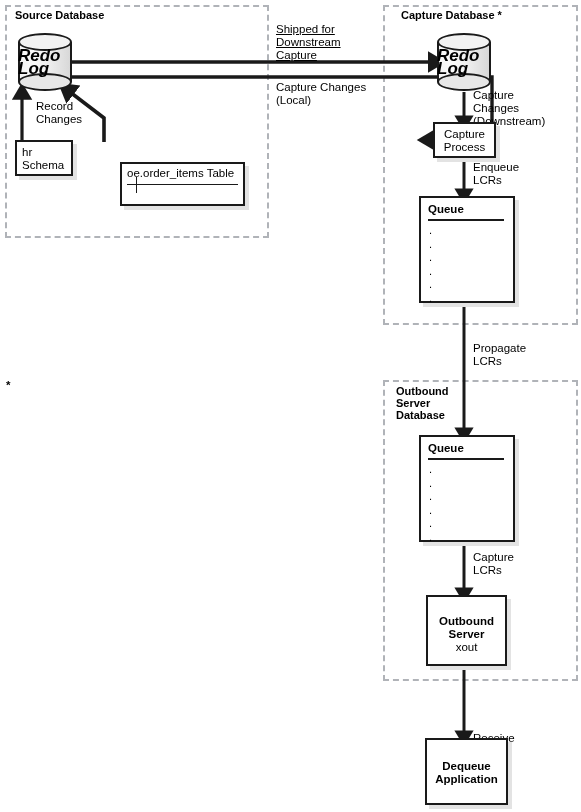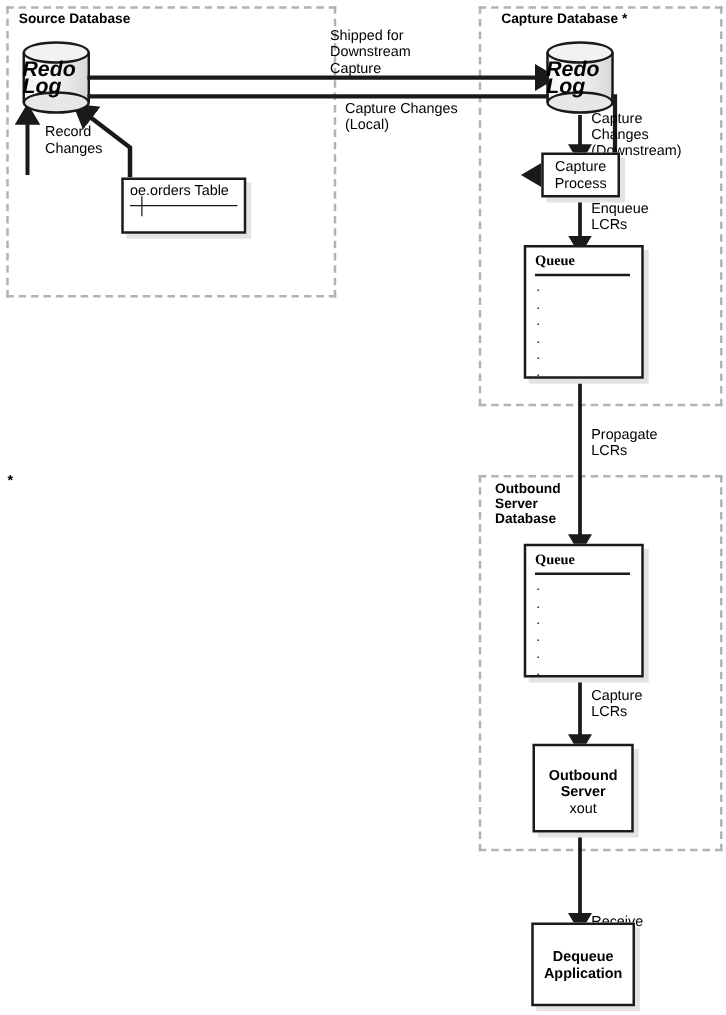--- a/index.html
+++ b/index.html
@@ -31,21 +31,21 @@
   }
   .box-txt{
     position:absolute;left:0;right:0;text-align:center;
     font-size:11.5px;line-height:13px;white-space:pre-line;
   }
   .box-txt.bold{font-weight:bold;}
   .box-txt.left{text-align:left;}
 
   
   .queue-title{
-    position:absolute;left:7px;top:5px;font-size:11.5px;font-weight:bold;font-family:Liberation Serif, serif;
+    position:absolute;left:7px;top:5px;font-size:11.5px;font-weight:bold;
   }
   .queue-rule{
     position:absolute;left:7px;right:9px;top:21px;height:0;
     border-top:2px solid #1a1a1a;
   }
   .queue-dots{
     position:absolute;left:8px;top:26px;font-size:11px;line-height:13.5px;
     letter-spacing:0;color:#000;
   }
   .queue-dots span{display:block;height:13.5px;}
@@ -122,29 +122,33 @@
     <div class="body"></div>
     <div class="bot"></div>
     <div class="top"></div>
     <div class="cyl-txt">Redo
 Log</div>
   </div>
 
   <div class="lbl" style="left:36px;top:100px;">Record
 Changes</div>
 
-
-  <div class="box" style="left:97px;top:142px;width:100px;height:45px;">
-    <div class="box-txt left" style="left:5px;top:3px;">oe.orders Table</div>
+  <div class="box" style="left:15px;top:140px;width:58px;height:36px;">
+    <div class="box-txt left" style="left:5px;top:4px;right:3px;">hr
+Schema</div>
+  </div>
+
+
+  <div class="box" style="left:120px;top:162px;width:125px;height:44px;">
+    <div class="box-txt left" style="left:5px;top:3px;">oe.order_items Table</div>
     <div style="position:absolute;left:5px;right:5px;top:20px;height:0;border-top:1.5px solid #1a1a1a;"></div>
     <div style="position:absolute;left:14px;top:13px;width:0;height:16px;border-left:1.5px solid #1a1a1a;"></div>
   </div>
 
-
-  <div class="lbl" style="left:264px;top:23px;">Shipped for
+  <div class="lbl" style="left:276px;top:23px;text-decoration:underline;">Shipped for
 Downstream
 Capture</div>
 
   <div class="lbl" style="left:276px;top:81px;">Capture Changes
 (Local)</div>
 
   <div class="cyl" style="left:437px;top:33px;width:54px;height:58px;">
     <div class="body"></div>
     <div class="bot"></div>
     <div class="top"></div>

